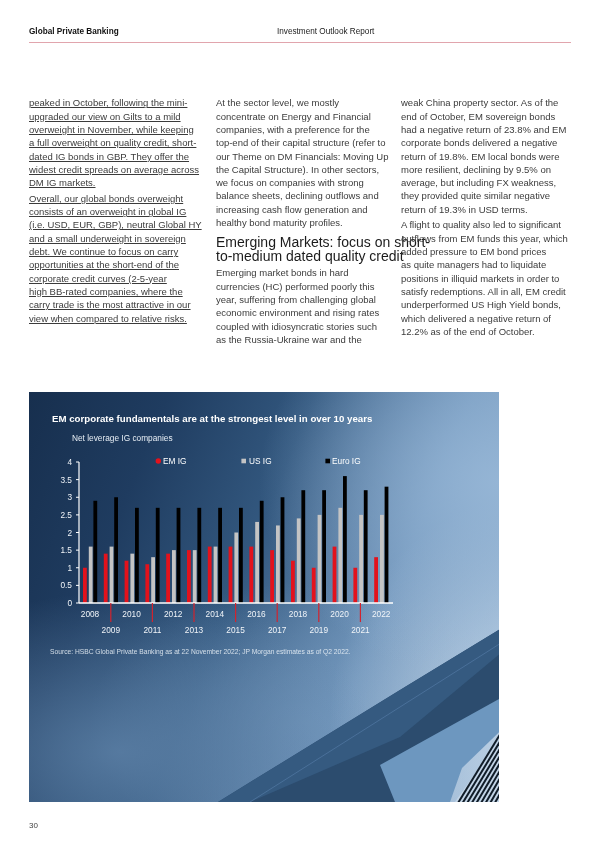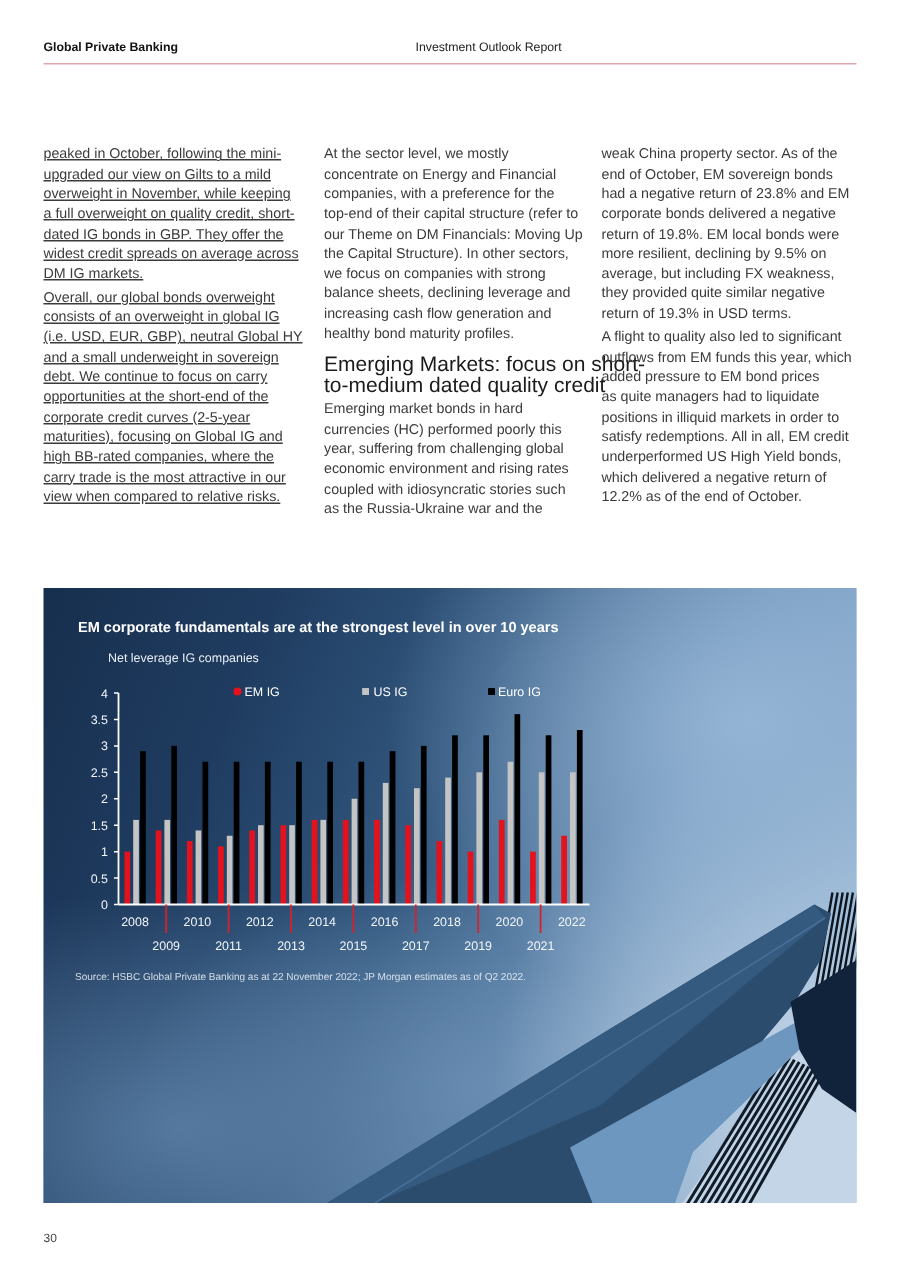--- a/index.html
+++ b/index.html
@@ -23,21 +23,21 @@
     font-size: 9.5px; line-height: 13.3px; color: #3b3b3b;
   }
   .col .blk-p { margin: 0 0 2.4px 0; }
   .col .blk-h {
     font-weight: normal; color: #1b1b1b; font-size: 14px; line-height: 13.7px;
     margin: 6.8px 0 2.8px 0;
   }
   .col .line { display: block; white-space: nowrap; }
 
   .panel {
-    position: absolute; left: 29px; top: 392px; width: 542px; height: 410px; overflow: hidden;
+    position: absolute; left: 29px; top: 392px; width: 470px; height: 410px; overflow: hidden;
     background:
       radial-gradient(ellipse 240px 200px at 470px 90px, rgba(150,182,214,0.95) 0%, rgba(150,182,214,0) 100%),
       radial-gradient(ellipse 220px 230px at 520px 330px, rgba(196,214,232,1) 0%, rgba(196,214,232,0) 100%),
       radial-gradient(ellipse 260px 160px at 90px 360px, rgba(92,128,166,0.85) 0%, rgba(92,128,166,0) 100%),
       radial-gradient(ellipse 220px 140px at 280px 330px, rgba(120,156,192,0.6) 0%, rgba(120,156,192,0) 100%),
       linear-gradient(112deg, #172f4e 0%, #1f3c60 22%, #33587f 45%, #6f94ba 70%, #9fbcd8 100%);
   }
   .panel svg { position: absolute; left: 0; top: 0; }
   .chart-title { font-family: "Liberation Sans", sans-serif; font-weight: bold; font-size: 9.7px; fill: #ffffff; }
   .chart-subtitle { font-family: "Liberation Sans", sans-serif; font-size: 8.3px; fill: #e6edf4; }
@@ -67,36 +67,35 @@
       <span class="line">DM IG markets.</span>
     </div>
     <div class="blk-p">
       <span class="line">Overall, our global bonds overweight</span>
       <span class="line">consists of an overweight in global IG</span>
       <span class="line">(i.e. USD, EUR, GBP), neutral Global HY</span>
       <span class="line">and a small underweight in sovereign</span>
       <span class="line">debt. We continue to focus on carry</span>
       <span class="line">opportunities at the short-end of the</span>
       <span class="line">corporate credit curves (2-5-year</span>
-      <span class="line">maturities), focusing on Global IG and</span>
       <span class="line">high BB-rated companies, where the</span>
       <span class="line">carry trade is the most attractive in our</span>
       <span class="line">view when compared to relative risks.</span>
     </div>
   </div>
 <div class="col" style="left:216px;">
     <div class="blk-p">
       <span class="line">At the sector level, we mostly</span>
       <span class="line">concentrate on Energy and Financial</span>
       <span class="line">companies, with a preference for the</span>
       <span class="line">top-end of their capital structure (refer to</span>
       <span class="line">our Theme on DM Financials: Moving Up</span>
       <span class="line">the Capital Structure). In other sectors,</span>
       <span class="line">we focus on companies with strong</span>
-      <span class="line">balance sheets, declining leverage and</span>
+      <span class="line">balance sheets, declining outflows and</span>
       <span class="line">increasing cash flow generation and</span>
       <span class="line">healthy bond maturity profiles.</span>
     </div>
     <div class="blk-h">
       <span class="line">Emerging Markets: focus on short-</span>
       <span class="line">to-medium dated quality credit</span>
     </div>
     <div class="blk-p">
       <span class="line">Emerging market bonds in hard</span>
       <span class="line">currencies (HC) performed poorly this</span>

